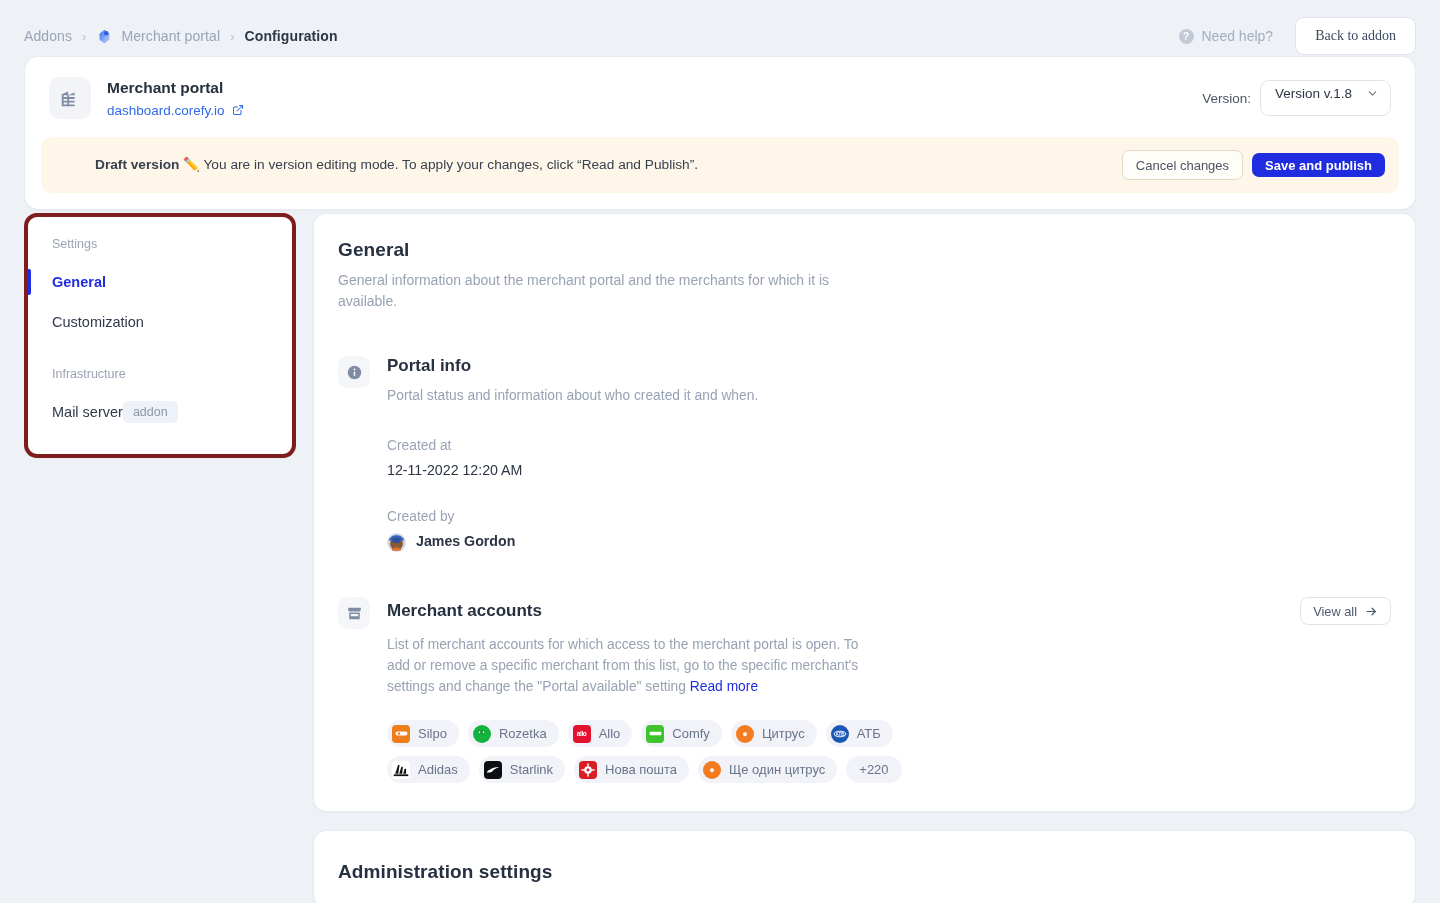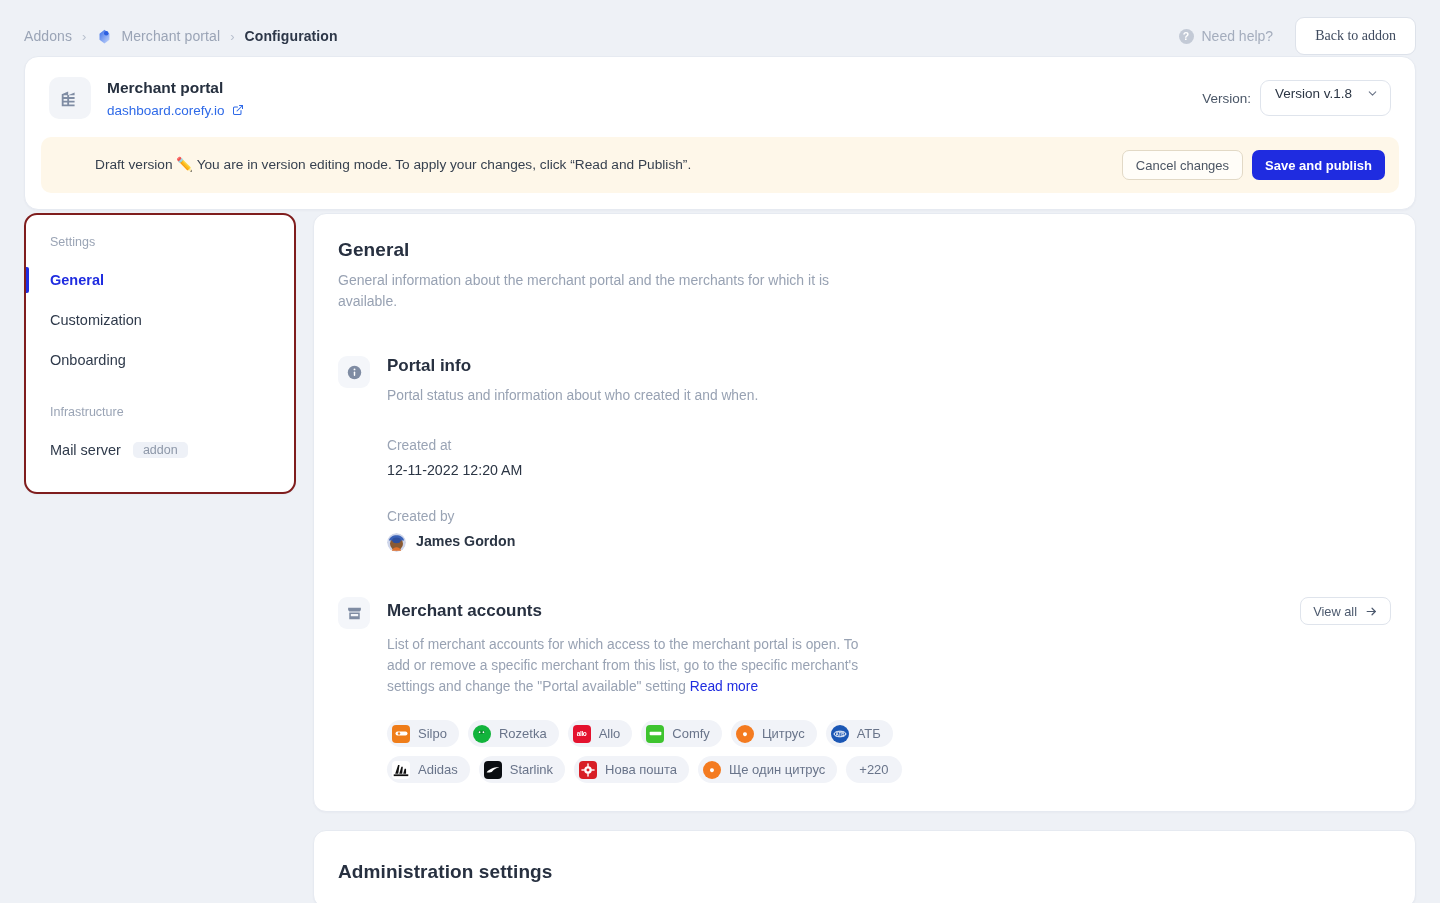--- a/index.html
+++ b/index.html
@@ -75,59 +75,59 @@
     font-size: 13.5px; color: #2b3544; cursor: pointer;
   }
 
   
   .banner {
     margin: 0 16px 16px 16px; background: #fef7e9;
     border-radius: 10px; height: 56px;
     display: flex; align-items: center; padding: 0 14px 0 18px;
   }
   .banner-text { font-size: 13.7px; color: #37414f; line-height: 1; }
-  .banner-text b { font-weight: 400; padding-left: 36px; }
+  .banner-text b { font-weight: 700; padding-left: 36px; }
   .banner-text .pencil { margin: 0 3px 0 4px; }
   .banner-spacer { flex: 1; }
   .btn-cancel {
     height: 30px; padding: 0 13px; border-radius: 7px;
     border: 1px solid #e2d9c6; background: #fffdf8;
     font-size: 13px; color: #4b5563; margin-right: 9px;
     font-family: inherit; cursor: pointer; white-space: nowrap;
   }
   .btn-publish {
-    height: 30px; padding: 0 13px; border-radius: 7px; border: 0;
+    height: 24px; padding: 0 13px; border-radius: 7px; border: 0;
     background: #1f2ce0; color: #fff; font-size: 13px; font-weight: 700;
     font-family: inherit; cursor: pointer; white-space: nowrap;
   }
 
   
   .body { position: absolute; left: 24px; top: 213px; width: 1392px; display: flex; gap: 17px; }
 
   .sidebar {
     width: 272px; flex: none; background: #fff;
-    border: 2px solid #7f1d1d; border-radius: 13px;
+    border: 4px solid #7f1d1d; border-radius: 13px;
     padding: 20px 0 22px 0; align-self: flex-start;
     box-shadow: 0 1px 2px rgba(20,30,60,.03);
   }
   .nav-group-label {
     font-size: 12.5px; color: #9aa4b5; padding: 0 24px; margin-bottom: 11px;
   }
   .nav-group + .nav-group { margin-top: 25px; }
   .nav-item {
     position: relative; height: 40px; display: flex; align-items: center;
     padding: 0 24px; font-size: 14.5px; color: #2f3a4b; cursor: pointer;
   }
   .nav-item.active { color: #1f2ce0; font-weight: 700; }
   .nav-item.active::before {
     content: ""; position: absolute; left: 0; top: 7px; bottom: 7px;
     width: 2.5px; background: #1f2ce0; border-radius: 0 2px 2px 0;
   }
   .nav-badge {
-    margin-left: 12px; height: 16px; padding: 0 10px; border-radius: 5px;
+    height: 22px; padding: 0 10px; border-radius: 5px;
     background: #eef1f7; color: #8d97a8; font-size: 12.5px; font-weight: 400;
     display: flex; align-items: center;
   }
 
   .content { flex: 1; min-width: 0; }
   .card {
     background: #fff; border: 1px solid #e6eaf1; border-radius: 13px;
     box-shadow: 0 1px 2px rgba(20,30,60,.03);
   }
   .card-pad { padding: 25px 24px 28px 24px; }
@@ -270,23 +270,20 @@
     <div class="sidebar">
 
       <div class="nav-group">
         <div class="nav-group-label">Settings</div>
         <div class="nav-item active">
           <span>General</span>
         </div>
         <div class="nav-item">
           <span>Customization</span>
         </div>
-        <div class="nav-item">
-          <span>Onboarding</span>
-        </div>
       </div>
 
       <div class="nav-group">
         <div class="nav-group-label">Infrastructure</div>
         <div class="nav-item">
           <span>Mail server</span>
           <span class="nav-badge">addon</span>
         </div>
       </div>
 

